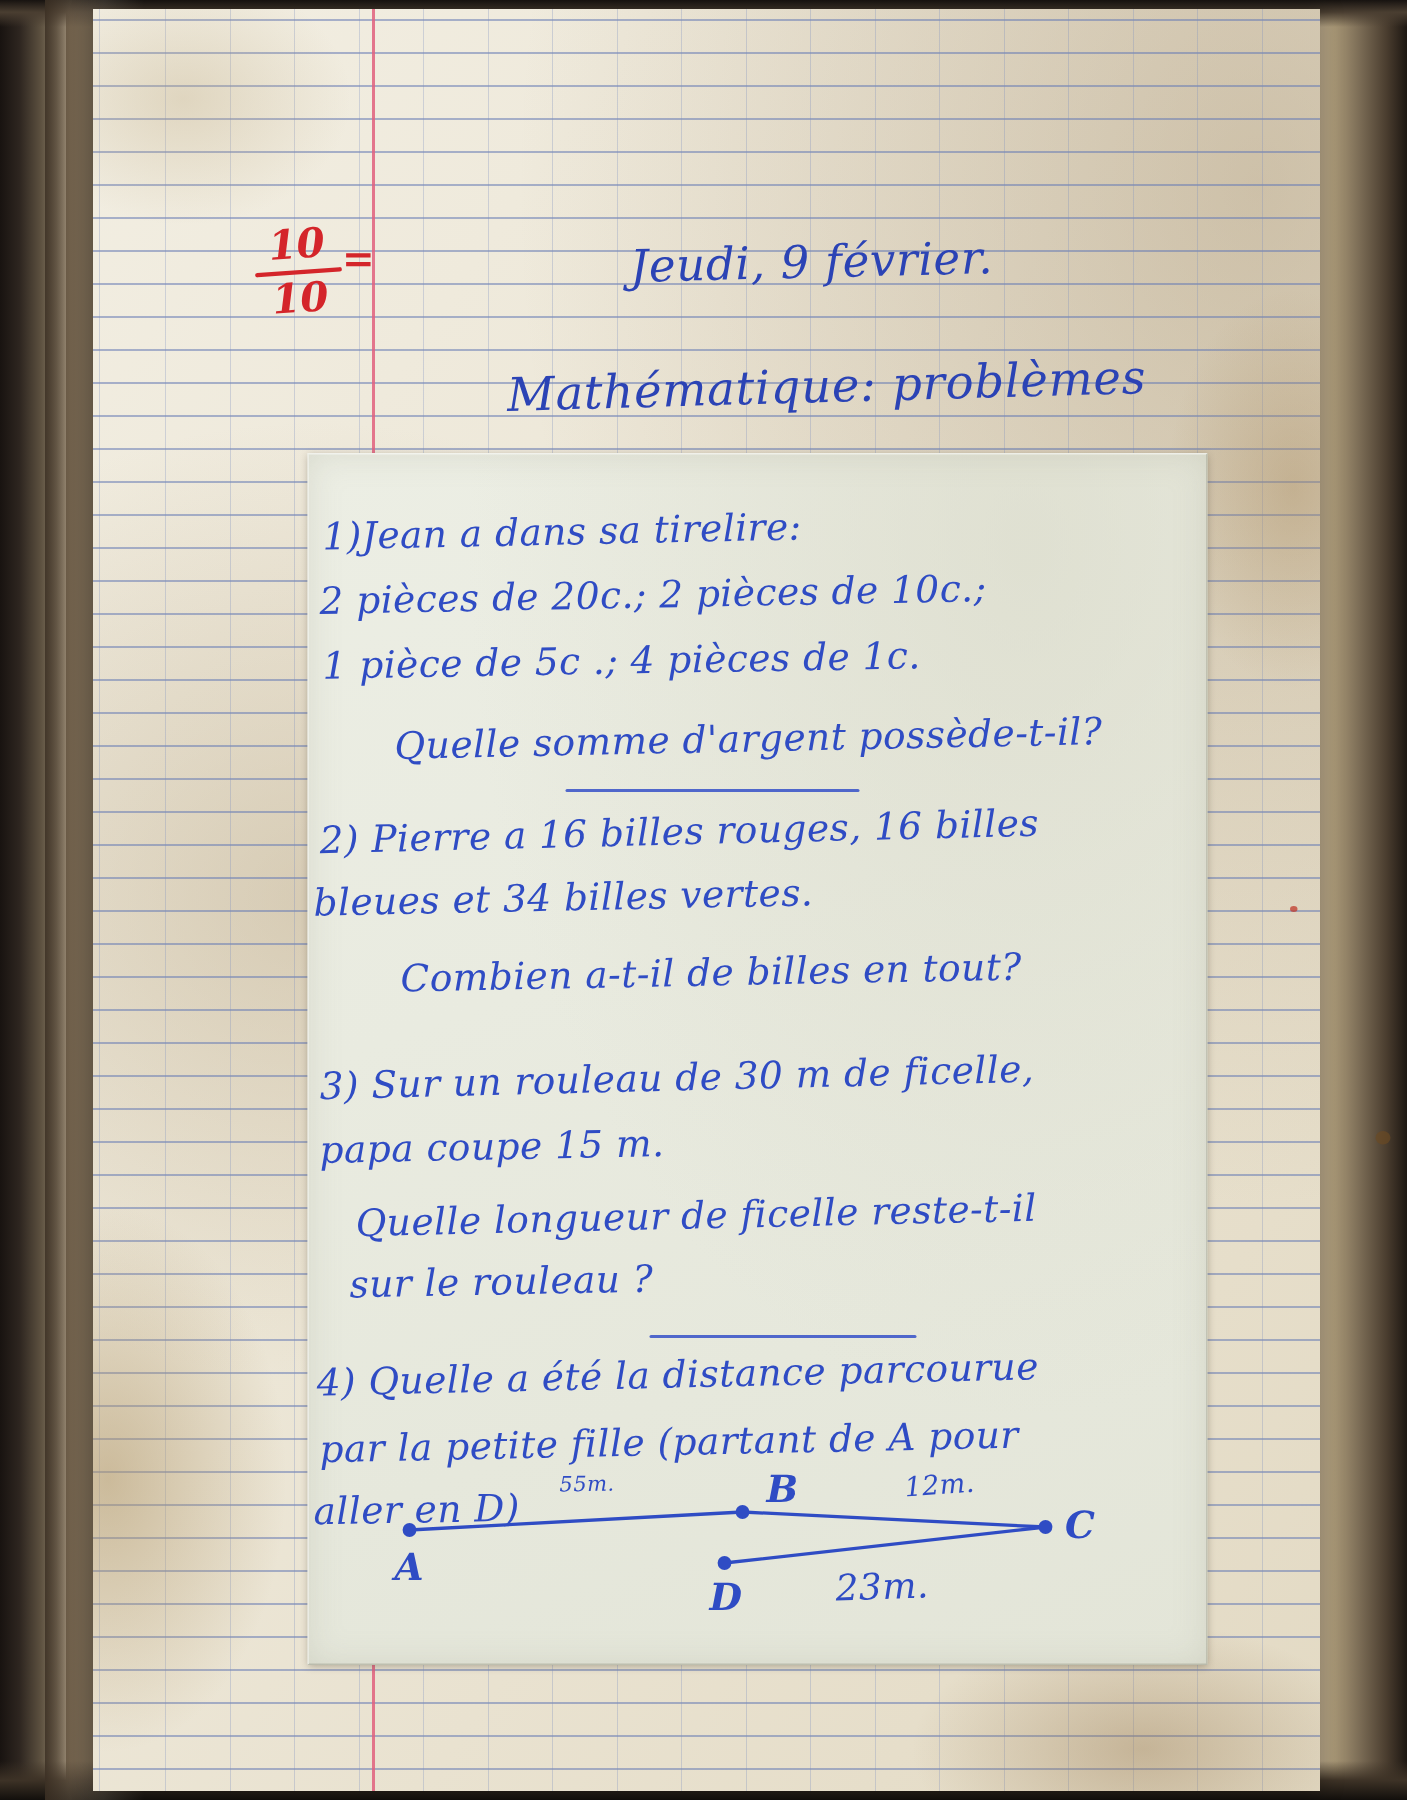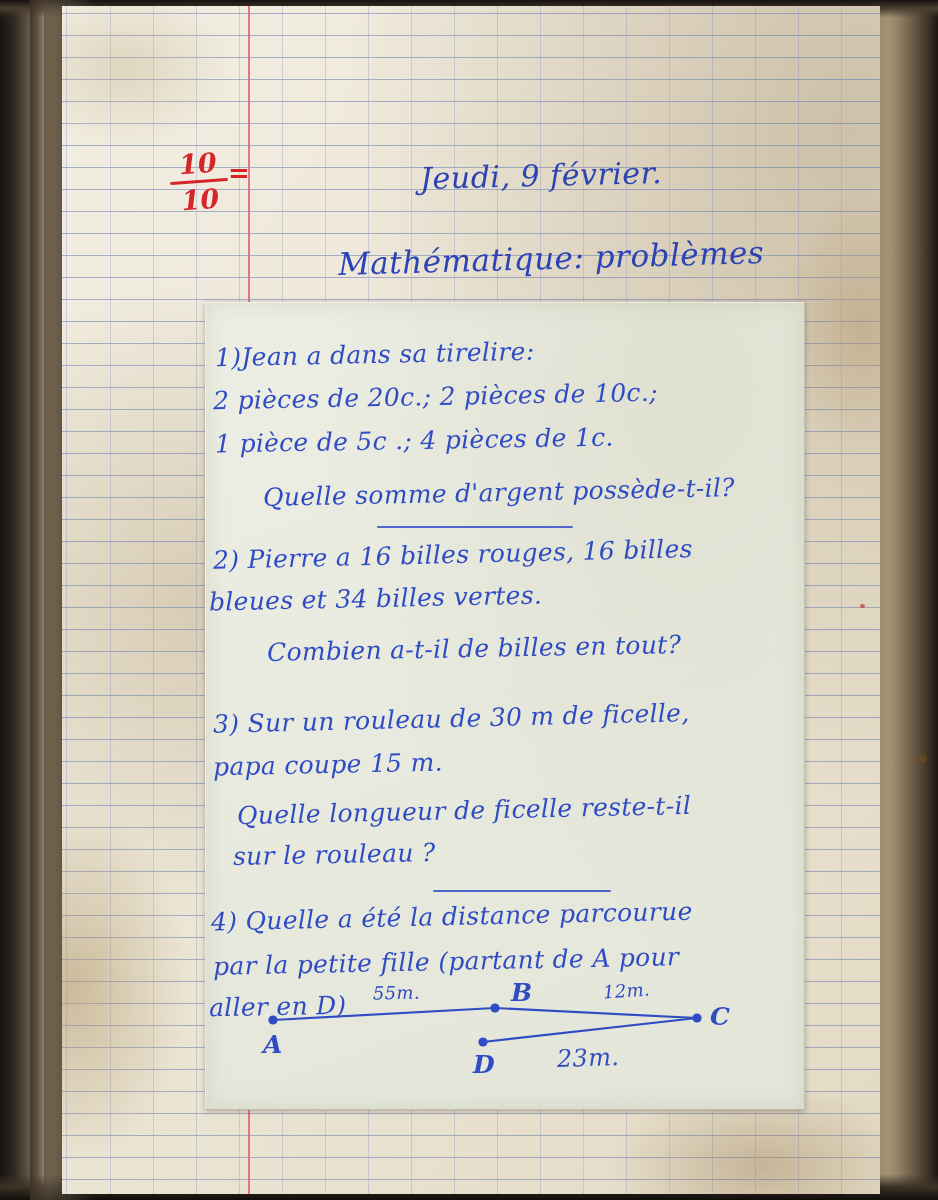--- a/index.html
+++ b/index.html
@@ -309,20 +309,20 @@
           <circle cx="492" cy="716" r="4.6"></circle>
           <circle cx="278" cy="740" r="4.6"></circle>
         </g>
       </svg>
 
       <div class="ln" style="left:58px; top:728px; font-size:25px; font-weight:700;" data-bind="document.diagram.points.0">A</div>
       <div class="ln" style="left:306px; top:676px; font-size:25px; font-weight:700;" data-bind="document.diagram.points.1">B</div>
       <div class="ln" style="left:505px; top:700px; font-size:25px; font-weight:700;" data-bind="document.diagram.points.2">C</div>
       <div class="ln" style="left:268px; top:748px; font-size:25px; font-weight:700;" data-bind="document.diagram.points.3">D</div>
 
-      <div class="ln" style="left:168px; top:680px; font-size:18px; transform:rotate(-1deg);" data-bind="document.diagram.segments.0.label">55m.</div>
+      <div class="ln" style="left:168px; top:680px; font-size:14px; transform:rotate(-1deg);" data-bind="document.diagram.segments.0.label">55m.</div>
       <div class="ln" style="left:398px; top:678px; font-size:18px; transform:rotate(-4deg);" data-bind="document.diagram.segments.1.label">12m.</div>
       <div class="ln" style="left:352px; top:742px; font-size:24px; transform:rotate(-2deg);" data-bind="document.diagram.segments.2.label">23m.</div>
 
     </div>
   </div>
 
 </div>
 
 </body></html>

